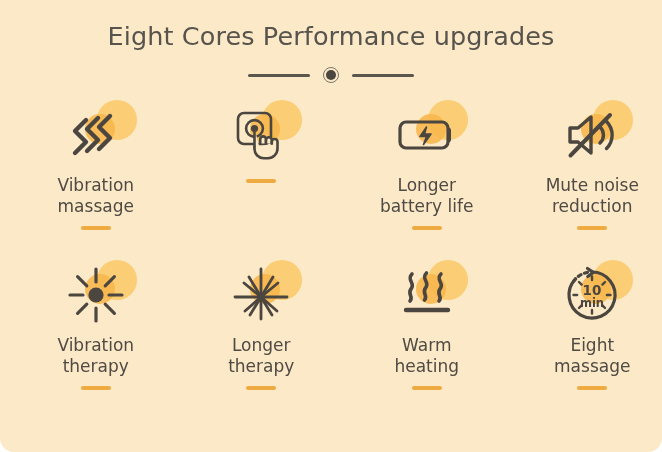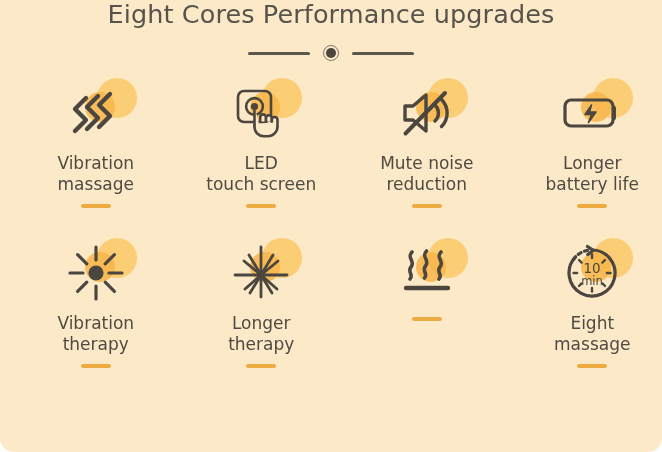--- a/index.html
+++ b/index.html
@@ -18,20 +18,21 @@
     width: 662px;
     height: 452px;
     background: #fce9c7;
     border-radius: 0 0 14px 14px;
     box-sizing: border-box;
     overflow: hidden;
   }
 
   
   #header {
+    padding-top: 22px;
     text-align: center;
   }
   #page-title {
     font-family: "DejaVu Sans", sans-serif;
     font-size: 25.5px;
     font-weight: 400;
     color: #57534d;
     letter-spacing: 0.1px;
     line-height: 1.1;
     margin: 0;
@@ -90,20 +91,21 @@
     justify-content: flex-start;
     padding-left: 26px;
   }
   .icon-wrap {
     position: relative;
     width: 86px;
     height: 70px;
     display: flex;
     align-items: center;
     justify-content: center;
+    font-weight: bold;
   }
   .blob-big {
     position: absolute;
     width: 40px; height: 40px;
     border-radius: 50%;
     background: #fbca6d;
     opacity: 0.92;
     top: 0px; left: 44px;
   }
   .blob-small {
@@ -189,57 +191,55 @@
             <circle cx="25.5" cy="25.5" r="3.6" fill="#4b463f" stroke="none"></circle>
             <path d="M25.5 25.5 L25.5 44.5 a3.3 3.3 0 0 0 5.6 2.3" fill="#fce9c7"></path>
             <path d="M31.2 40.5 v-4.2 a2.9 2.9 0 0 1 5.8 0 v4.2" fill="#fce9c7"></path>
             <path d="M37 40.4 v-3.2 a2.9 2.9 0 0 1 5.8 0 v3.4" fill="#fce9c7"></path>
             <path d="M42.8 40.8 v-2.4 a2.9 2.9 0 0 1 5.7 0 v7.2
                      a9.6 9.6 0 0 1 -9.6 9.6 h-4.2
                      a9.2 9.2 0 0 1 -9.2 -9.2 v-1.6" fill="#fce9c7"></path>
           </svg>
         </span>
       </div>
-      <div class="feature-label">LED
-touch screen</div>
+      <div class="underline"></div>
+    </div>
+
+    <div class="feature">
+      <div class="icon-wrap">
+        <span class="blob-big"></span>
+        <span class="blob-small"></span>
+        <span class="glyph">
+          <svg viewBox="0 0 64 64" fill="none" stroke="#4b463f" stroke-width="3.2" stroke-linecap="round" stroke-linejoin="round">
+            <rect x="5" y="19" width="48" height="26" rx="6"></rect>
+            <path d="M56 27.5 v9 a3 3 0 0 1 -3 3 v-15 a3 3 0 0 1 3 3 z" fill="#4b463f" stroke="none"></path>
+            <path d="M31.5 24 L25 33.5 h6.5 L28.5 41.5 L36 31 h-6.5 z" fill="#4b463f" stroke="#4b463f" stroke-width="1.6"></path>
+          </svg>
+        </span>
+      </div>
+      <div class="feature-label">Longer
+battery life</div>
       <div class="underline"></div>
     </div>
 
     <div class="feature">
       <div class="icon-wrap">
         <span class="blob-big"></span>
         <span class="blob-small"></span>
         <span class="glyph">
           <svg viewBox="0 0 64 64" fill="none" stroke="#4b463f" stroke-width="3.4" stroke-linecap="round" stroke-linejoin="round">
             <path d="M10 25 h8 L31 14 v36 L18 39 h-8 z"></path>
             <path d="M40 24 a11 11 0 0 1 0 16"></path>
             <path d="M46.5 18.5 a19 19 0 0 1 0 27"></path>
             <path d="M10.5 52.5 L50 12" stroke-width="4"></path>
           </svg>
         </span>
       </div>
       <div class="feature-label">Mute noise
 reduction</div>
-      <div class="underline"></div>
-    </div>
-
-    <div class="feature">
-      <div class="icon-wrap">
-        <span class="blob-big"></span>
-        <span class="blob-small"></span>
-        <span class="glyph">
-          <svg viewBox="0 0 64 64" fill="none" stroke="#4b463f" stroke-width="3.2" stroke-linecap="round" stroke-linejoin="round">
-            <rect x="5" y="19" width="48" height="26" rx="6"></rect>
-            <path d="M56 27.5 v9 a3 3 0 0 1 -3 3 v-15 a3 3 0 0 1 3 3 z" fill="#4b463f" stroke="none"></path>
-            <path d="M31.5 24 L25 33.5 h6.5 L28.5 41.5 L36 31 h-6.5 z" fill="#4b463f" stroke="#4b463f" stroke-width="1.6"></path>
-          </svg>
-        </span>
-      </div>
-      <div class="feature-label">Longer
-battery life</div>
       <div class="underline"></div>
     </div>
 
     <div class="feature">
       <div class="icon-wrap">
         <span class="blob-big"></span>
         <span class="blob-small"></span>
         <span class="glyph">
           <svg viewBox="0 0 64 64" fill="none" stroke="#4b463f" stroke-width="3.2" stroke-linecap="round">
             <circle cx="32" cy="32" r="7.6" fill="#4b463f" stroke="none"></circle>
@@ -292,20 +292,22 @@
         <span class="blob-small"></span>
         <span class="glyph">
           <svg viewBox="0 0 64 64" fill="none" stroke="#4b463f" stroke-width="3.6" stroke-linecap="round" stroke-linejoin="round">
             <path d="M17 11 c-6 6 4 9 -1 15 c-4 5 3 8 -1 12"></path>
             <path d="M31.5 10 c-6 6 4 9 -1 15 c-4 5 3 8 -1 12"></path>
             <path d="M46 11 c-6 6 4 9 -1 15 c-4 5 3 8 -1 12"></path>
             <path d="M11 47 H53" stroke-width="4.4"></path>
           </svg>
         </span>
       </div>
+      <div class="feature-label">Warm
+heating</div>
       <div class="underline"></div>
     </div>
 
     <div class="feature">
       <div class="icon-wrap">
         <span class="blob-big"></span>
         <span class="blob-small"></span>
         <span class="glyph">
           <svg viewBox="0 0 64 64" fill="none" stroke="#4b463f" stroke-width="3" stroke-linecap="round" stroke-linejoin="round">
             <path d="M32 9 A23 23 0 1 1 15.5 16" stroke-width="3.2"></path>

